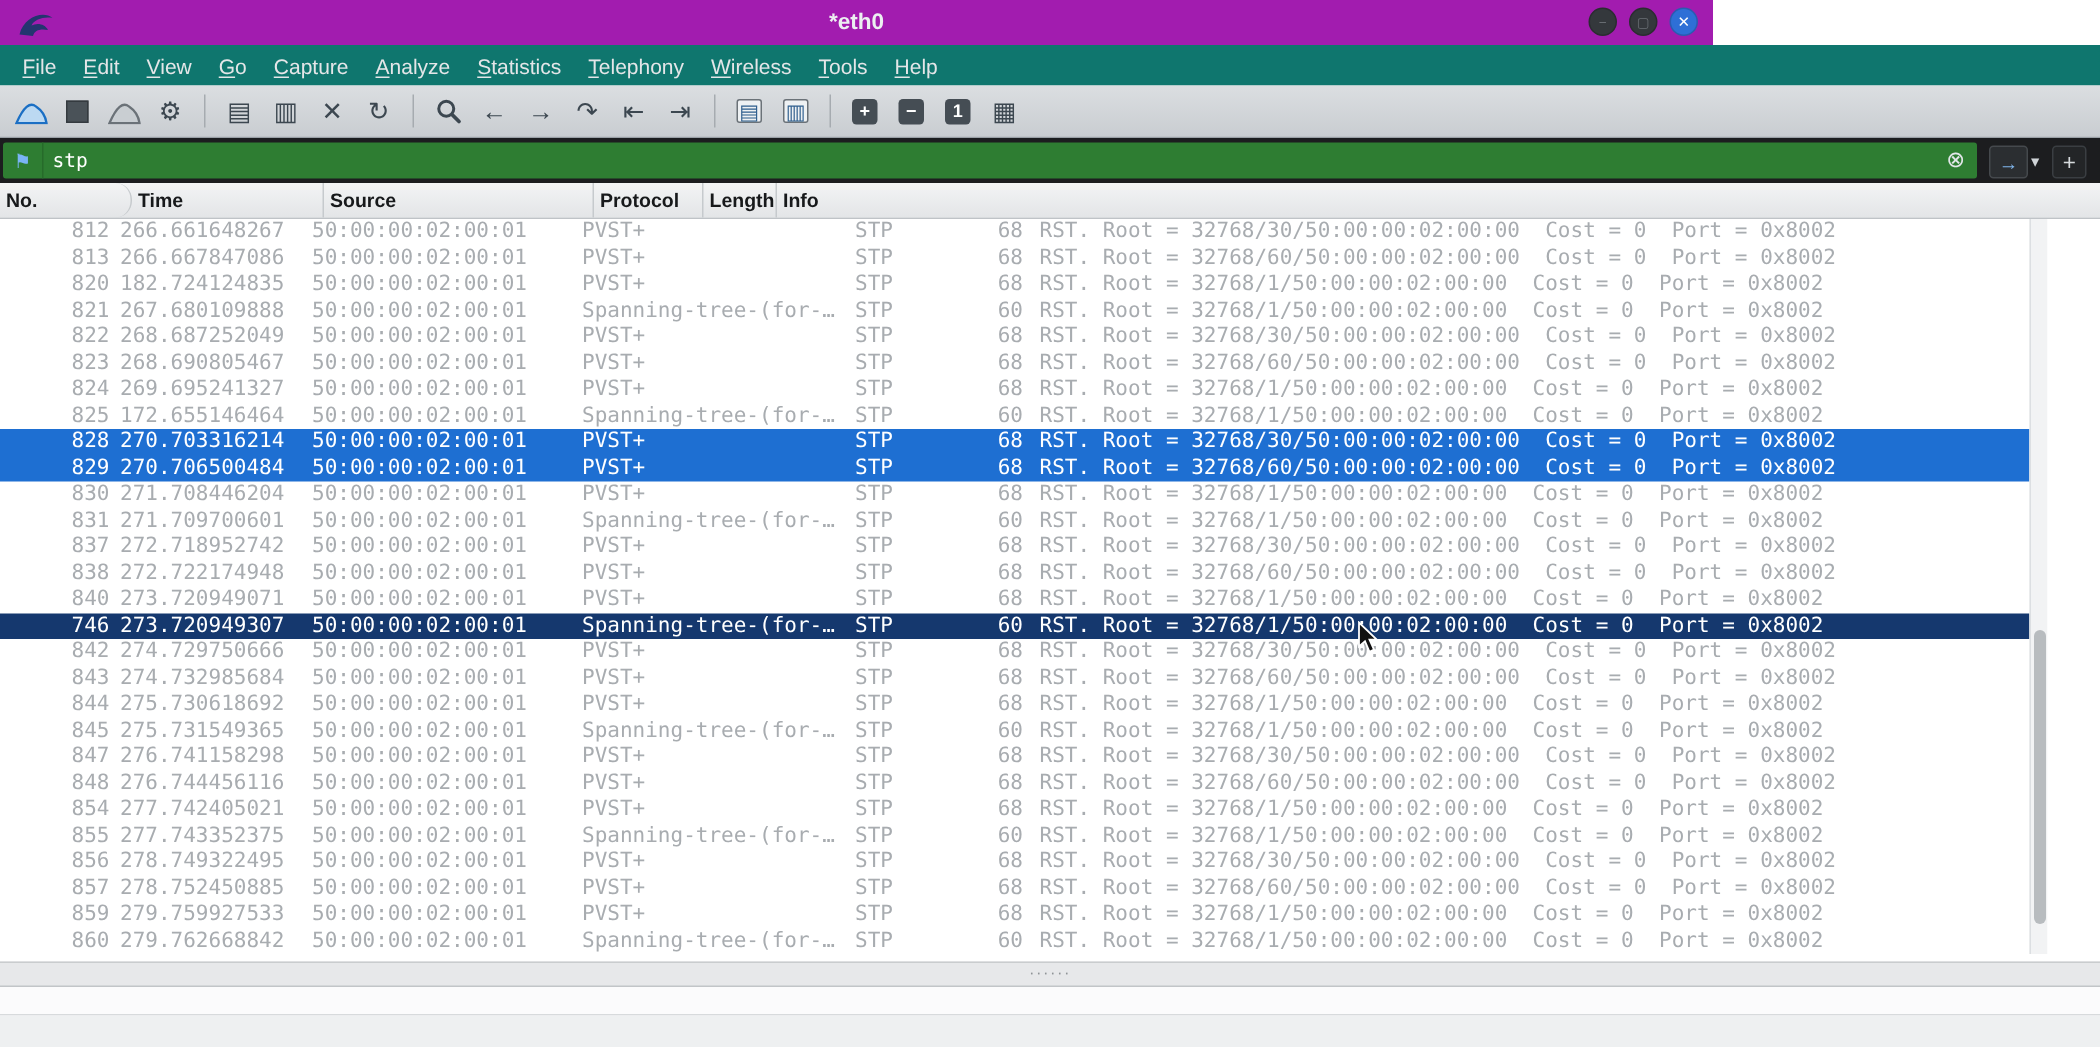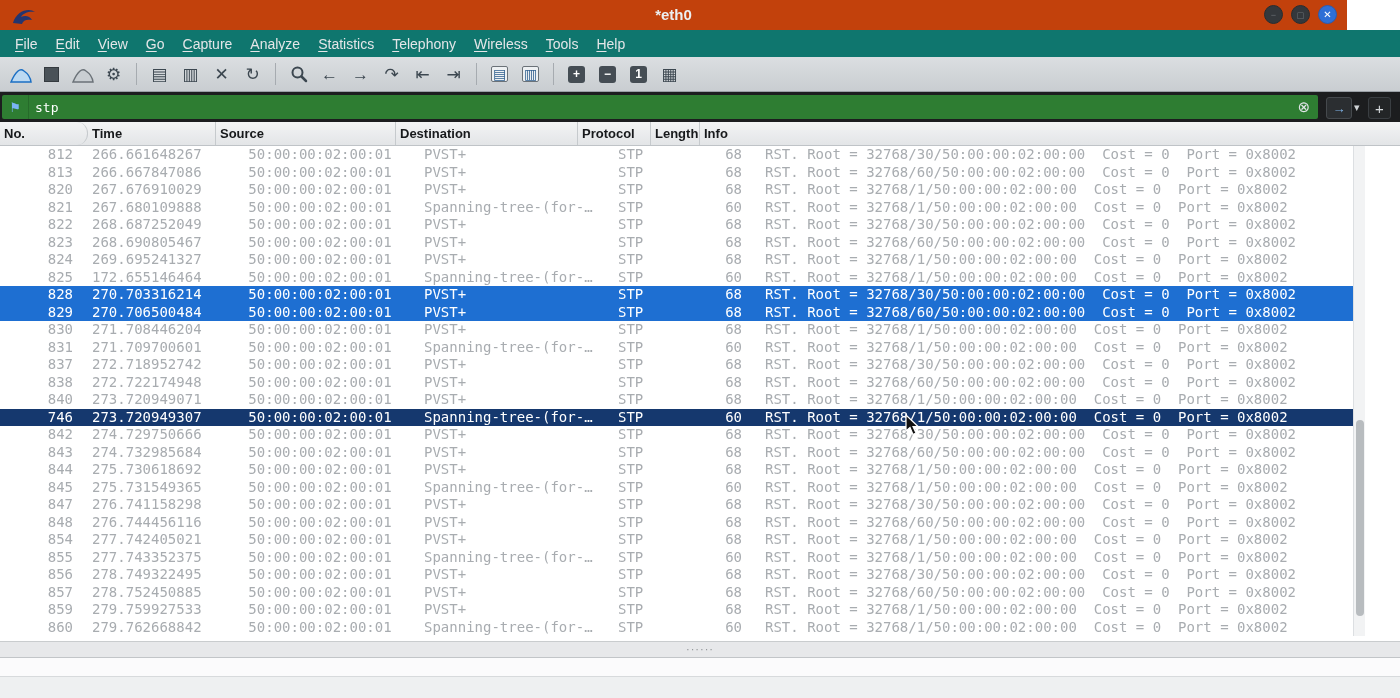--- a/index.html
+++ b/index.html
@@ -1,20 +1,20 @@
 <!DOCTYPE html>
 <html><head>
 <meta charset="utf-8">
 <style>
   html,body{margin:0;padding:0;}
   body{width:1400px;height:698px;overflow:hidden;background:#ffffff;font-family:"Liberation Sans",sans-serif;position:relative;}
   #app{position:absolute;left:0;top:0;width:1400px;height:698px;}
 
   
-  .titlebar{position:absolute;left:0;top:0;width:1347px;height:30px;background:#c2410c;}
+  .titlebar{position:absolute;left:0;top:0;width:1142px;height:30px;background:#a21caf;}
   .kali-logo{position:absolute;left:10px;top:4px;}
   .wintitle{position:absolute;left:0;right:0;top:6px;text-align:center;color:#eceff1;font-size:15px;font-weight:bold;}
   .winbtns{position:absolute;right:10px;top:5px;display:flex;gap:8px;}
   .winbtn{width:19px;height:19px;border-radius:50%;background:#34383c;color:#6a6f74;font-size:9px;display:flex;align-items:center;justify-content:center;box-sizing:border-box;border:1px solid #2a2d30;}
   .winbtn.close{background:#2e6fd6;color:#ffffff;font-size:10px;border-color:#2a5cb0;}
 
   
   .menubar{position:absolute;left:0;top:30px;width:1400px;height:27px;background:#0f766e;display:flex;align-items:center;padding-left:6px;box-sizing:border-box;}
   .menu-item{color:#e4e6e8;font-size:14px;padding:3px 9px;white-space:nowrap;}
   .menu-item u{text-decoration:underline;text-underline-offset:2px;}
@@ -36,26 +36,26 @@
   .clear-icon{position:absolute;right:8px;top:4px;color:#e2e6e9;font-size:15px;line-height:1;}
   .apply-box{position:absolute;left:1326px;top:5px;width:24px;height:20px;background:#2b2e31;border:1px solid #45494d;border-radius:3px;color:#7fb3e8;font-size:13px;font-weight:bold;display:flex;align-items:center;justify-content:center;}
   .filter-caret{position:absolute;left:1354px;top:9px;color:#cfd3d6;font-size:11px;}
   .add-filter-btn{position:absolute;left:1368px;top:5px;width:21px;height:20px;background:#232527;border:1px solid #3a3e42;border-radius:3px;color:#d6dadd;font-size:15px;display:flex;align-items:center;justify-content:center;}
 
   
   .thead{position:absolute;left:0;top:122px;width:1400px;height:24px;background:linear-gradient(#f3f4f5,#e3e5e7);border-bottom:1px solid #bfc3c7;display:flex;font-size:13px;font-weight:700;color:#17191b;box-sizing:border-box;}
   .th{padding:4px 0 0 4px;border-right:1px solid #c6cacd;box-sizing:border-box;white-space:nowrap;overflow:hidden;}
   .th.last{flex:1;border-right:none;}
   .rows{position:absolute;left:0;top:146px;width:1353px;height:490px;background:#ffffff;font-family:"DejaVu Sans Mono",monospace;font-size:14px;}
-  .prow{display:flex;height:17.5px;line-height:17.5px;color:#a8acb0;white-space:pre;gap:12px;}
+  .prow{display:flex;height:17.5px;line-height:17.5px;color:#a8acb0;white-space:pre;}
   .prow.selected{background:#1e6fd2;color:#ffffff;}
   .prow.focused{background:#15386e;color:#ffffff;}
   .c-no{width:76px;text-align:right;padding-right:3px;box-sizing:border-box;flex:none;}
   .c-time{width:128px;padding-left:4px;box-sizing:border-box;flex:none;}
-  .c-src{width:180px;padding-left:4px;box-sizing:border-box;flex:none;text-align:center;}
+  .c-src{width:180px;padding-left:4px;box-sizing:border-box;flex:none;}
   .c-dst{width:182px;padding-left:4px;box-sizing:border-box;flex:none;}
   .c-proto{width:73px;padding-left:4px;box-sizing:border-box;flex:none;}
   .c-len{width:49px;text-align:right;padding-right:6px;box-sizing:border-box;flex:none;}
   .c-info{flex:1;padding-left:5px;overflow:hidden;}
 
   .vscroll{position:absolute;left:1353px;top:146px;width:12px;height:490px;background:#f2f3f4;border-left:1px solid #dcdfe2;box-sizing:border-box;}
   .vthumb{position:absolute;left:2px;width:8px;top:56%;height:40%;background:#b8bcbf;border-radius:4px;}
   .right-gap{position:absolute;left:1365px;top:146px;width:35px;height:495px;background:#ffffff;}
   .list-bottom-gap{position:absolute;left:0;top:636px;width:1400px;height:5px;background:#ffffff;}
 
@@ -180,30 +180,29 @@
     </div>
     <div class="apply-box">→</div>
     <div class="filter-caret">▾</div>
     <div class="add-filter-btn">+</div>
   </div>
 
   <div class="thead">
       <div class="th" style="width: 88px; border-radius: 11px;">No.</div>
       <div class="th" style="width: 128px;">Time</div>
       <div class="th" style="width: 180px;">Source</div>
-      <div class="th" style="width: 182px;">Destination</div>
       <div class="th" style="width: 73px;">Protocol</div>
       <div class="th" style="width: 49px;">Length</div>
       <div class="th last">Info</div>
     </div>
 
   <div class="rows">
       <div class="prow"><div class="c-no">812</div><div class="c-time">266.661648267</div><div class="c-src">50:00:00:02:00:01</div><div class="c-dst">PVST+</div><div class="c-proto">STP</div><div class="c-len">68</div><div class="c-info">RST. Root = 32768/30/50:00:00:02:00:00  Cost = 0  Port = 0x8002</div></div>
       <div class="prow"><div class="c-no">813</div><div class="c-time">266.667847086</div><div class="c-src">50:00:00:02:00:01</div><div class="c-dst">PVST+</div><div class="c-proto">STP</div><div class="c-len">68</div><div class="c-info">RST. Root = 32768/60/50:00:00:02:00:00  Cost = 0  Port = 0x8002</div></div>
-      <div class="prow"><div class="c-no">820</div><div class="c-time">267.676910029</div><div class="c-src">50:00:00:02:00:01</div><div class="c-dst">PVST+</div><div class="c-proto">STP</div><div class="c-len">68</div><div class="c-info">RST. Root = 32768/1/50:00:00:02:00:00  Cost = 0  Port = 0x8002</div></div>
+      <div class="prow"><div class="c-no">820</div><div class="c-time">182.724124835</div><div class="c-src">50:00:00:02:00:01</div><div class="c-dst">PVST+</div><div class="c-proto">STP</div><div class="c-len">68</div><div class="c-info">RST. Root = 32768/1/50:00:00:02:00:00  Cost = 0  Port = 0x8002</div></div>
       <div class="prow"><div class="c-no">821</div><div class="c-time">267.680109888</div><div class="c-src">50:00:00:02:00:01</div><div class="c-dst">Spanning-tree-(for-…</div><div class="c-proto">STP</div><div class="c-len">60</div><div class="c-info">RST. Root = 32768/1/50:00:00:02:00:00  Cost = 0  Port = 0x8002</div></div>
       <div class="prow"><div class="c-no">822</div><div class="c-time">268.687252049</div><div class="c-src">50:00:00:02:00:01</div><div class="c-dst">PVST+</div><div class="c-proto">STP</div><div class="c-len">68</div><div class="c-info">RST. Root = 32768/30/50:00:00:02:00:00  Cost = 0  Port = 0x8002</div></div>
       <div class="prow"><div class="c-no">823</div><div class="c-time">268.690805467</div><div class="c-src">50:00:00:02:00:01</div><div class="c-dst">PVST+</div><div class="c-proto">STP</div><div class="c-len">68</div><div class="c-info">RST. Root = 32768/60/50:00:00:02:00:00  Cost = 0  Port = 0x8002</div></div>
       <div class="prow"><div class="c-no">824</div><div class="c-time">269.695241327</div><div class="c-src">50:00:00:02:00:01</div><div class="c-dst">PVST+</div><div class="c-proto">STP</div><div class="c-len">68</div><div class="c-info">RST. Root = 32768/1/50:00:00:02:00:00  Cost = 0  Port = 0x8002</div></div>
       <div class="prow"><div class="c-no">825</div><div class="c-time">172.655146464</div><div class="c-src">50:00:00:02:00:01</div><div class="c-dst">Spanning-tree-(for-…</div><div class="c-proto">STP</div><div class="c-len">60</div><div class="c-info">RST. Root = 32768/1/50:00:00:02:00:00  Cost = 0  Port = 0x8002</div></div>
       <div class="prow selected"><div class="c-no">828</div><div class="c-time">270.703316214</div><div class="c-src">50:00:00:02:00:01</div><div class="c-dst">PVST+</div><div class="c-proto">STP</div><div class="c-len">68</div><div class="c-info">RST. Root = 32768/30/50:00:00:02:00:00  Cost = 0  Port = 0x8002</div></div>
       <div class="prow selected"><div class="c-no">829</div><div class="c-time">270.706500484</div><div class="c-src">50:00:00:02:00:01</div><div class="c-dst">PVST+</div><div class="c-proto">STP</div><div class="c-len">68</div><div class="c-info">RST. Root = 32768/60/50:00:00:02:00:00  Cost = 0  Port = 0x8002</div></div>
       <div class="prow"><div class="c-no">830</div><div class="c-time">271.708446204</div><div class="c-src">50:00:00:02:00:01</div><div class="c-dst">PVST+</div><div class="c-proto">STP</div><div class="c-len">68</div><div class="c-info">RST. Root = 32768/1/50:00:00:02:00:00  Cost = 0  Port = 0x8002</div></div>
       <div class="prow"><div class="c-no">831</div><div class="c-time">271.709700601</div><div class="c-src">50:00:00:02:00:01</div><div class="c-dst">Spanning-tree-(for-…</div><div class="c-proto">STP</div><div class="c-len">60</div><div class="c-info">RST. Root = 32768/1/50:00:00:02:00:00  Cost = 0  Port = 0x8002</div></div>
       <div class="prow"><div class="c-no">837</div><div class="c-time">272.718952742</div><div class="c-src">50:00:00:02:00:01</div><div class="c-dst">PVST+</div><div class="c-proto">STP</div><div class="c-len">68</div><div class="c-info">RST. Root = 32768/30/50:00:00:02:00:00  Cost = 0  Port = 0x8002</div></div>

